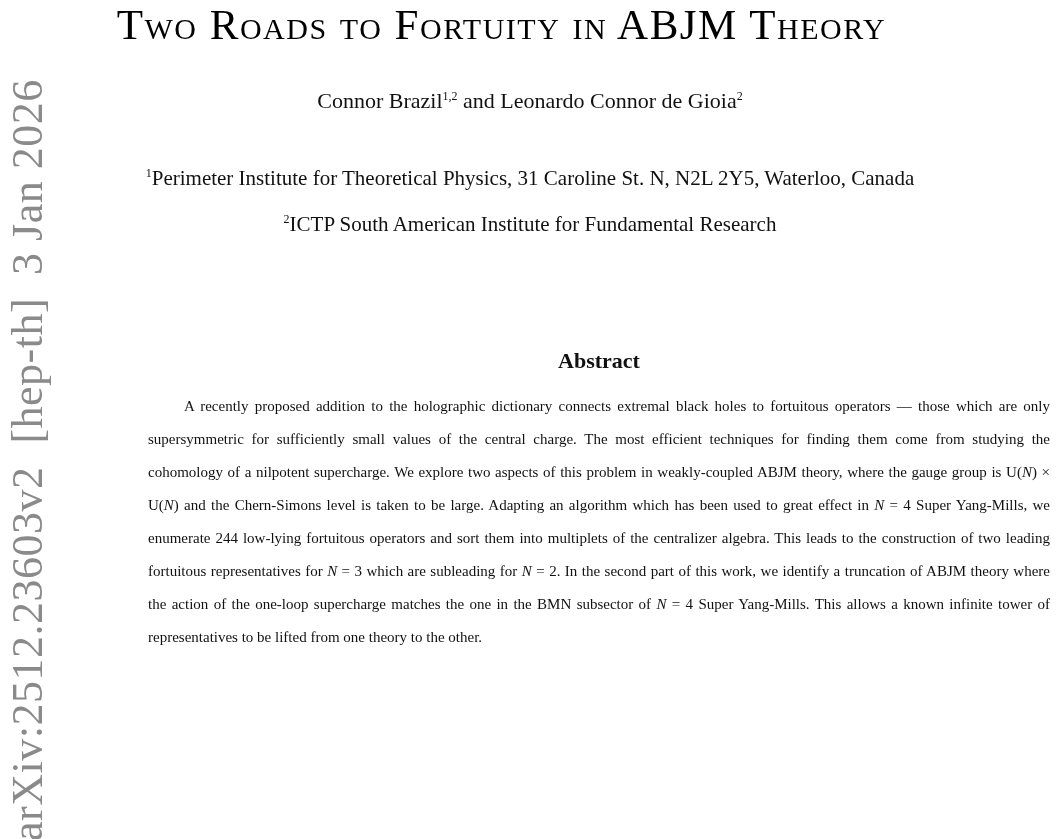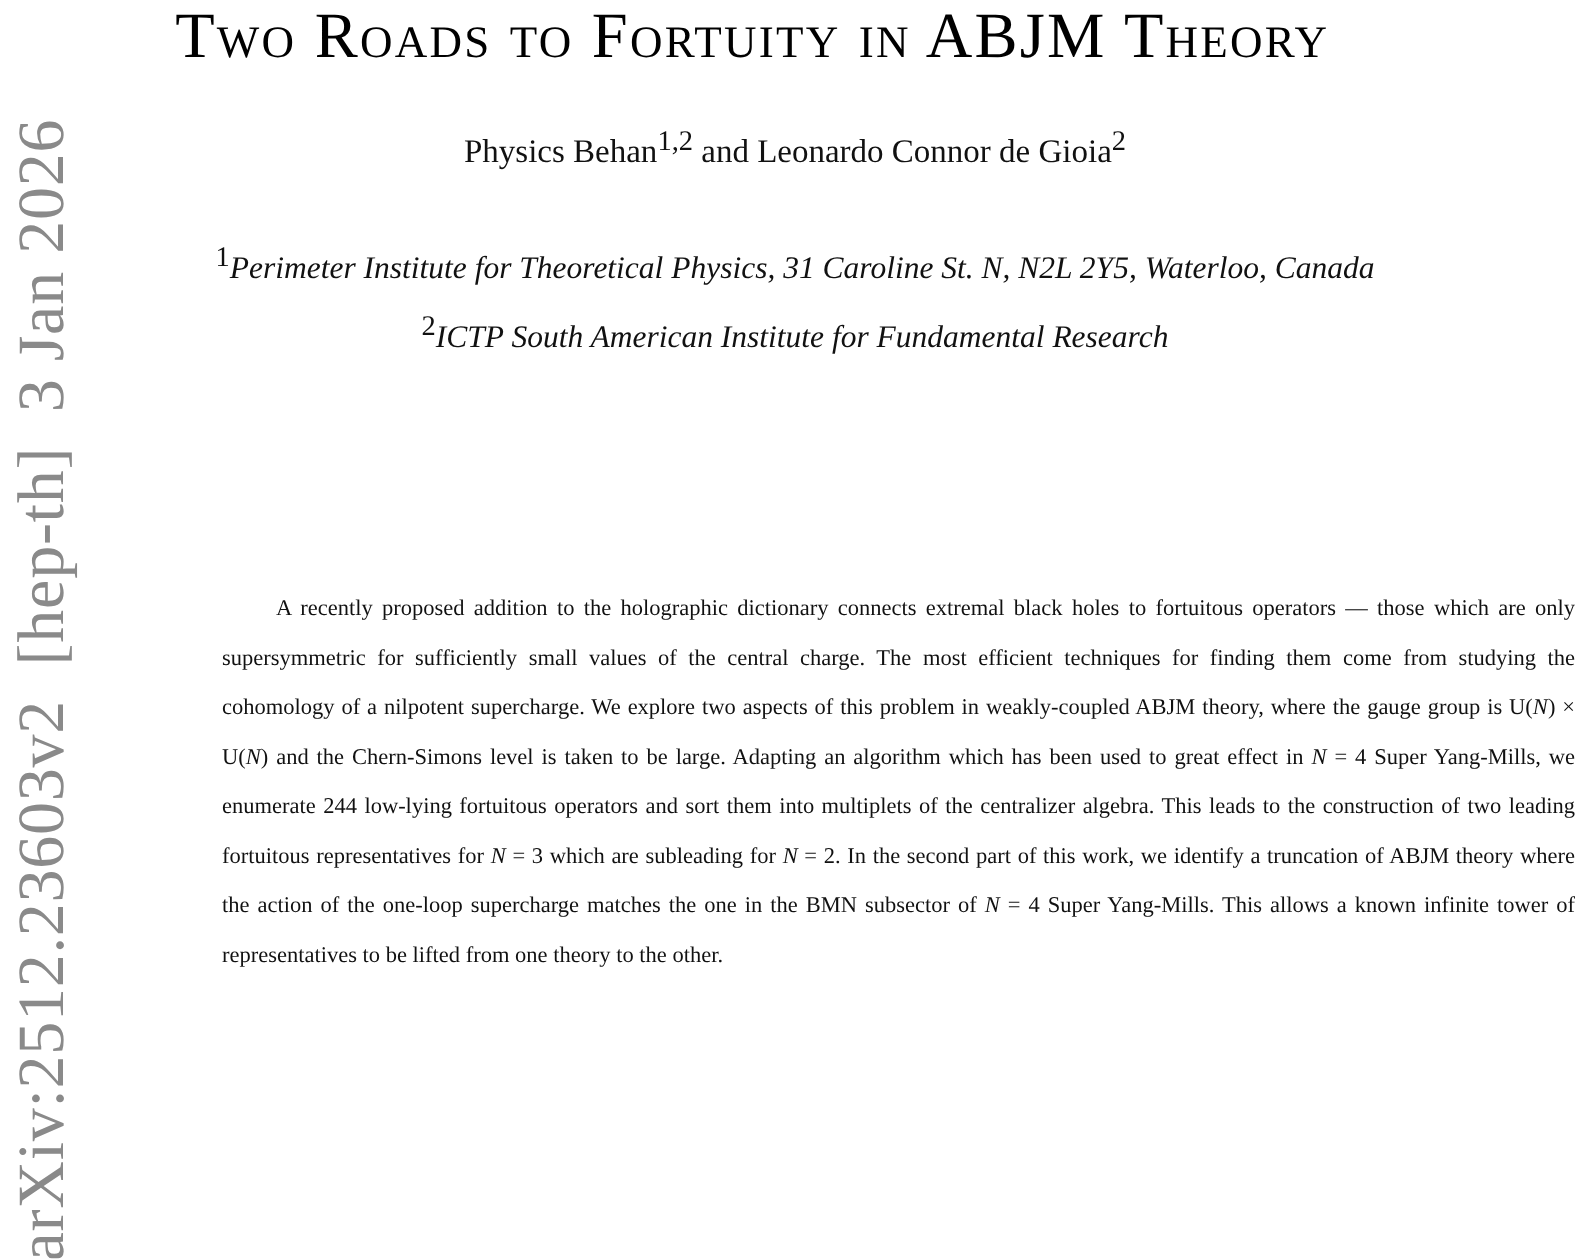--- a/index.html
+++ b/index.html
@@ -44,32 +44,31 @@
   }
   .authors {
     position: absolute;
     top: 88px;
     left: 0;
     width: 1060px;
     text-align: center;
     font-size: 22px;
   }
   .authors sup, .affil sup {
-    font-size: 19px;
+    font-size: 12px;
     line-height: 0;
   }
   .affil {
     position: absolute;
     left: 0;
     width: 1060px;
     text-align: center;
     font-size: 21px;
   }
   .affil .it {
-    font-style: italic;
     text-align: right;
   }
   .affil-1 { top: 166px; }
   .affil-2 { top: 212px; }
   .affil-3 { top: 248px; }
   .abstract-heading {
     position: absolute;
     top: 348px;
     left: 148px;
     width: 902px;
@@ -94,23 +93,24 @@
 </style>
 </head>
 <body>
 
 <div class="page">
 
   <div class="watermark">arXiv:2512.23603v2  [hep-th]  3 Jan 2026</div>
 
   <h1 class="title">Two Roads to Fortuity in ABJM Theory</h1>
 
-  <div class="authors"><span>Physics Behan</span><sup>1,2</sup><span> and </span><span>Leonardo Connor de Gioia</span><sup>2</sup></div>
+  <div class="authors"><span>Connor Brazil</span><sup>1,2</sup><span> and </span><span>Leonardo Connor de Gioia</span><sup>2</sup></div>
 
   <div class="affil affil-1"><sup>1</sup><span class="it">Perimeter Institute for Theoretical Physics, 31 Caroline St. N, N2L 2Y5, Waterloo, Canada</span></div>
 
   <div class="affil affil-2"><sup>2</sup><span class="it">ICTP South American Institute for Fundamental Research</span></div>
 
 
+  <div class="abstract-heading">Abstract</div>
 
   <p class="abstract-body"><span>A recently proposed addition to the holographic dictionary connects extremal black holes to fortuitous operators — those which are only supersymmetric for sufficiently small values of the central charge. The most efficient techniques for finding them come from studying the cohomology of a nilpotent supercharge. We explore two aspects of this problem in weakly-coupled ABJM theory, where the gauge group is U(</span><span class="mi">N</span><span>) × U(</span><span class="mi">N</span><span>) and the Chern-Simons level is taken to be large. Adapting an algorithm which has been used to great effect in </span><span class="mcal">N</span><span> = 4 Super Yang-Mills, we enumerate 244 low-lying fortuitous operators and sort them into multiplets of the centralizer algebra. This leads to the construction of two leading fortuitous representatives for </span><span class="mi">N</span><span> = 3 which are subleading for </span><span class="mi">N</span><span> = 2. In the second part of this work, we identify a truncation of ABJM theory where the action of the one-loop supercharge matches the one in the BMN subsector of </span><span class="mcal">N</span><span> = 4 Super Yang-Mills. This allows a known infinite tower of representatives to be lifted from one theory to the other.</span></p>
 
 </div>
 
 </body></html>

